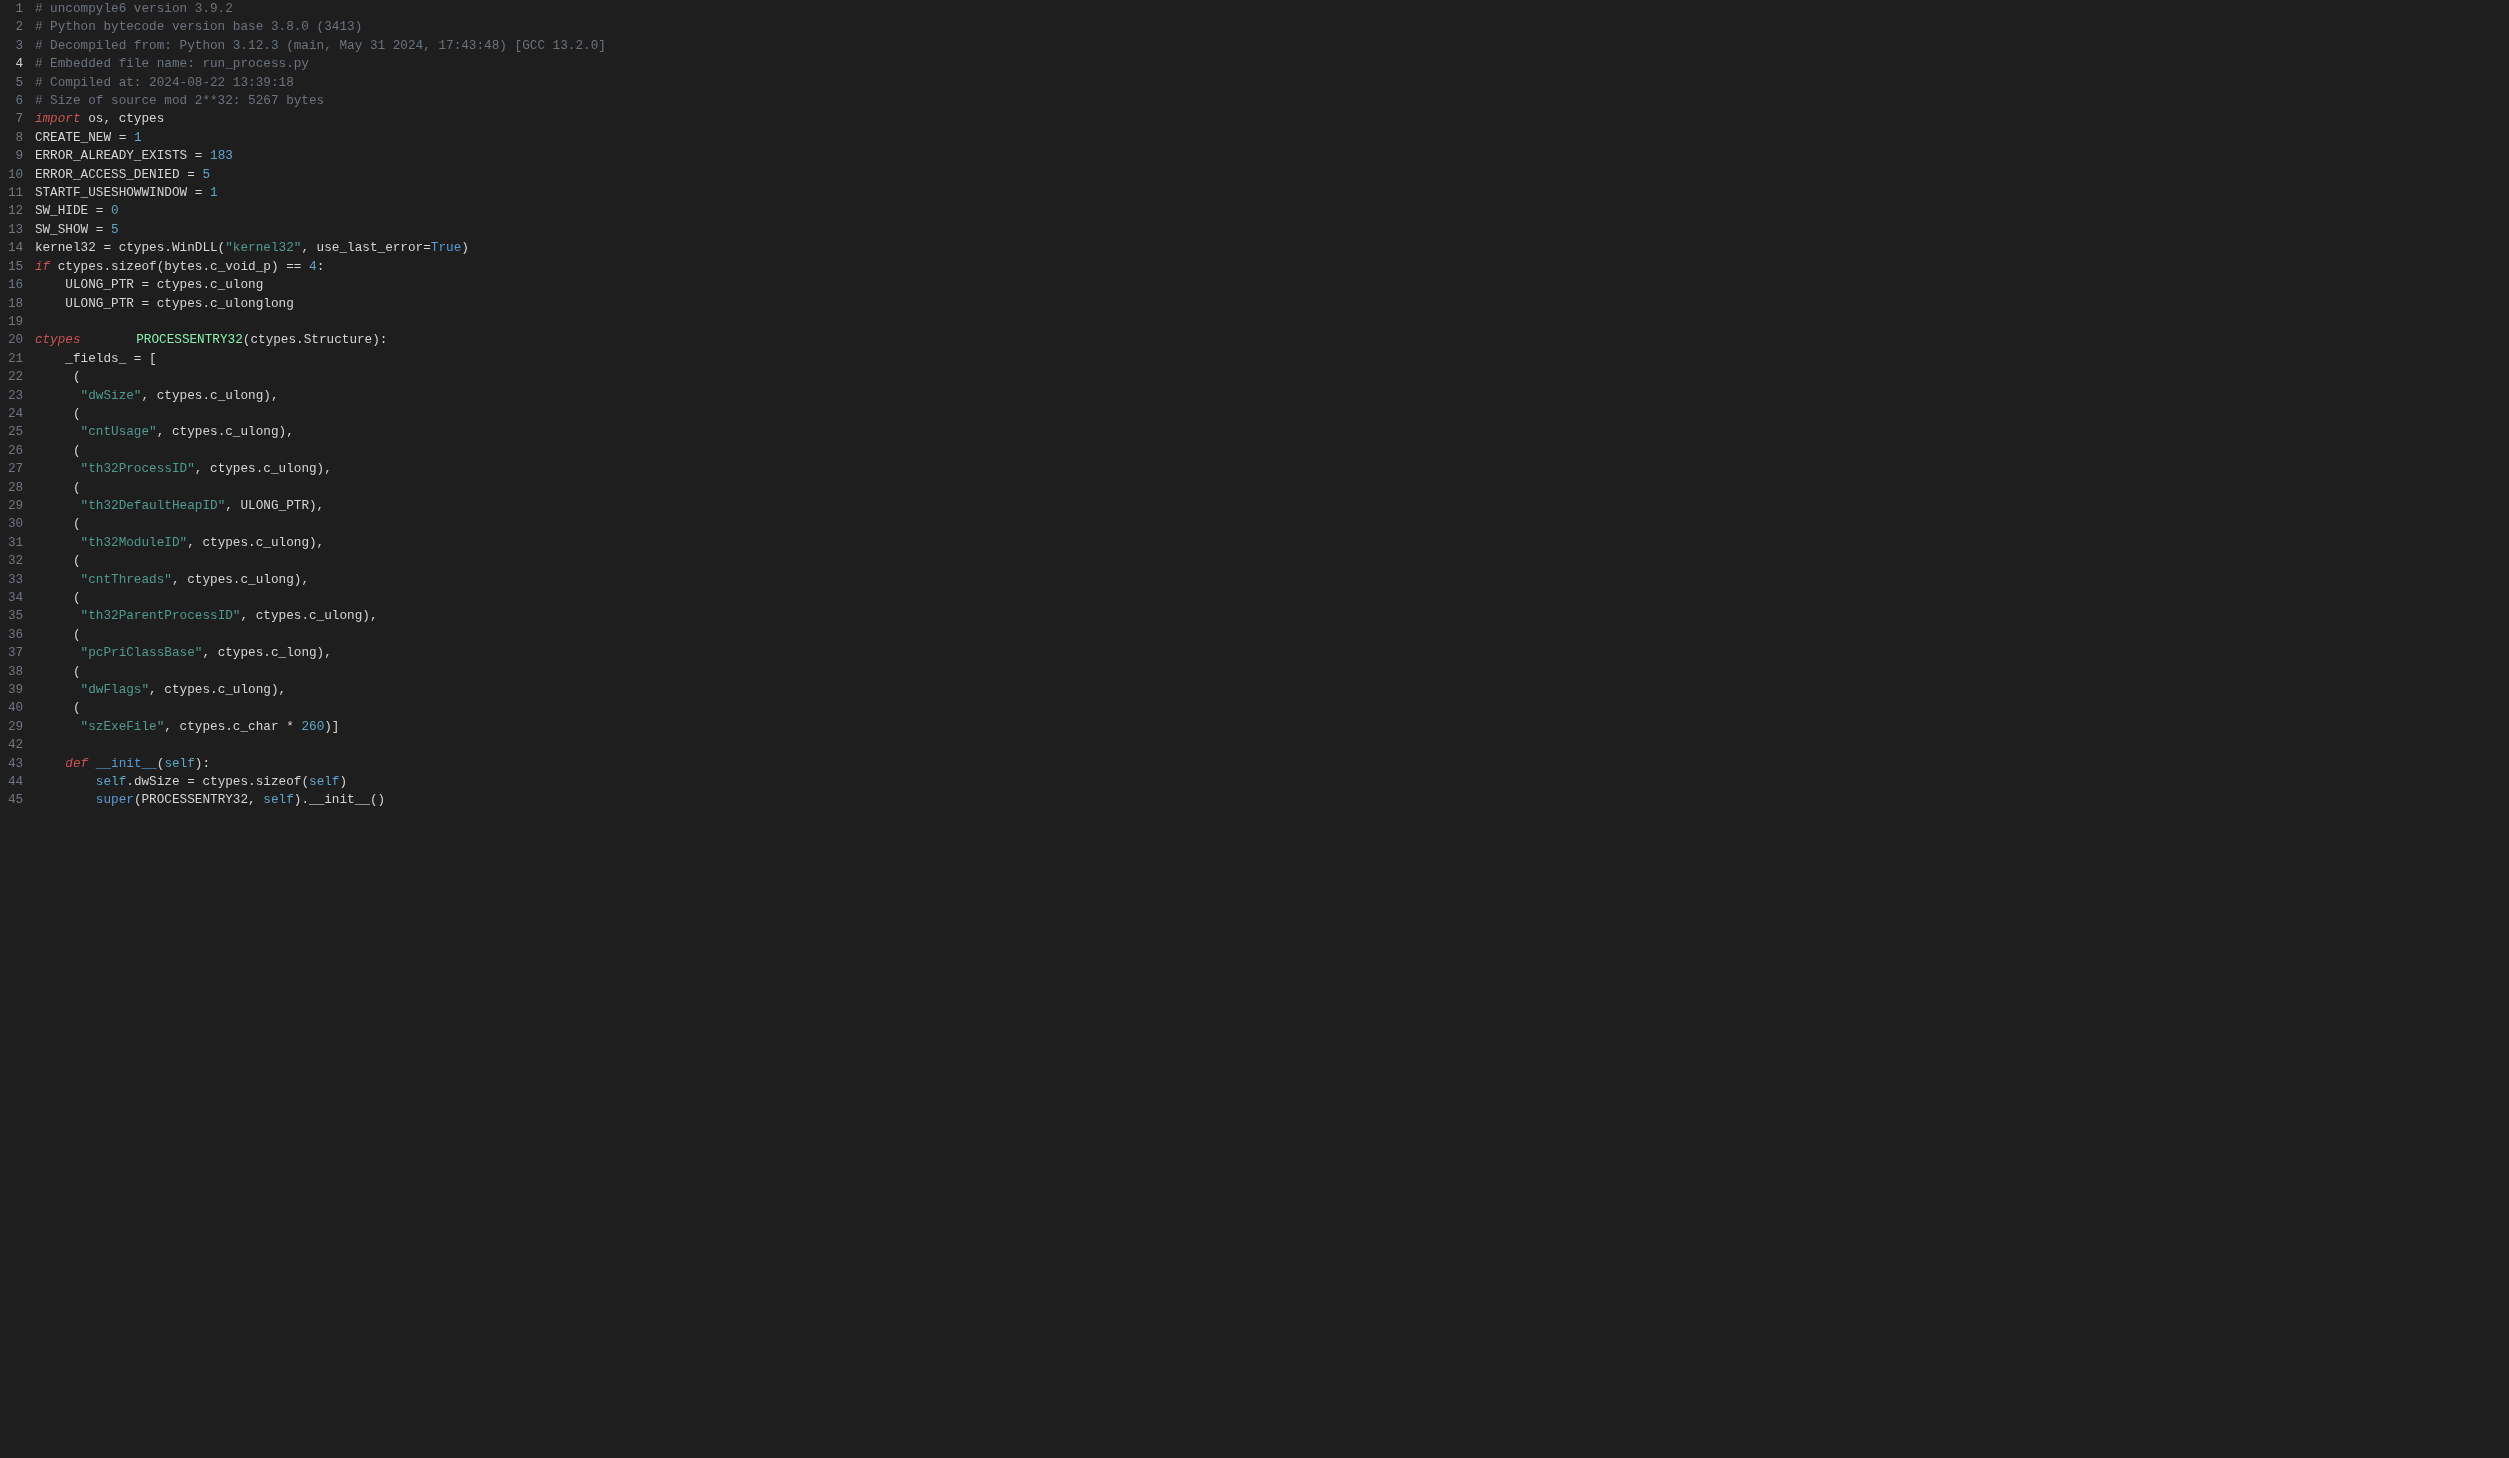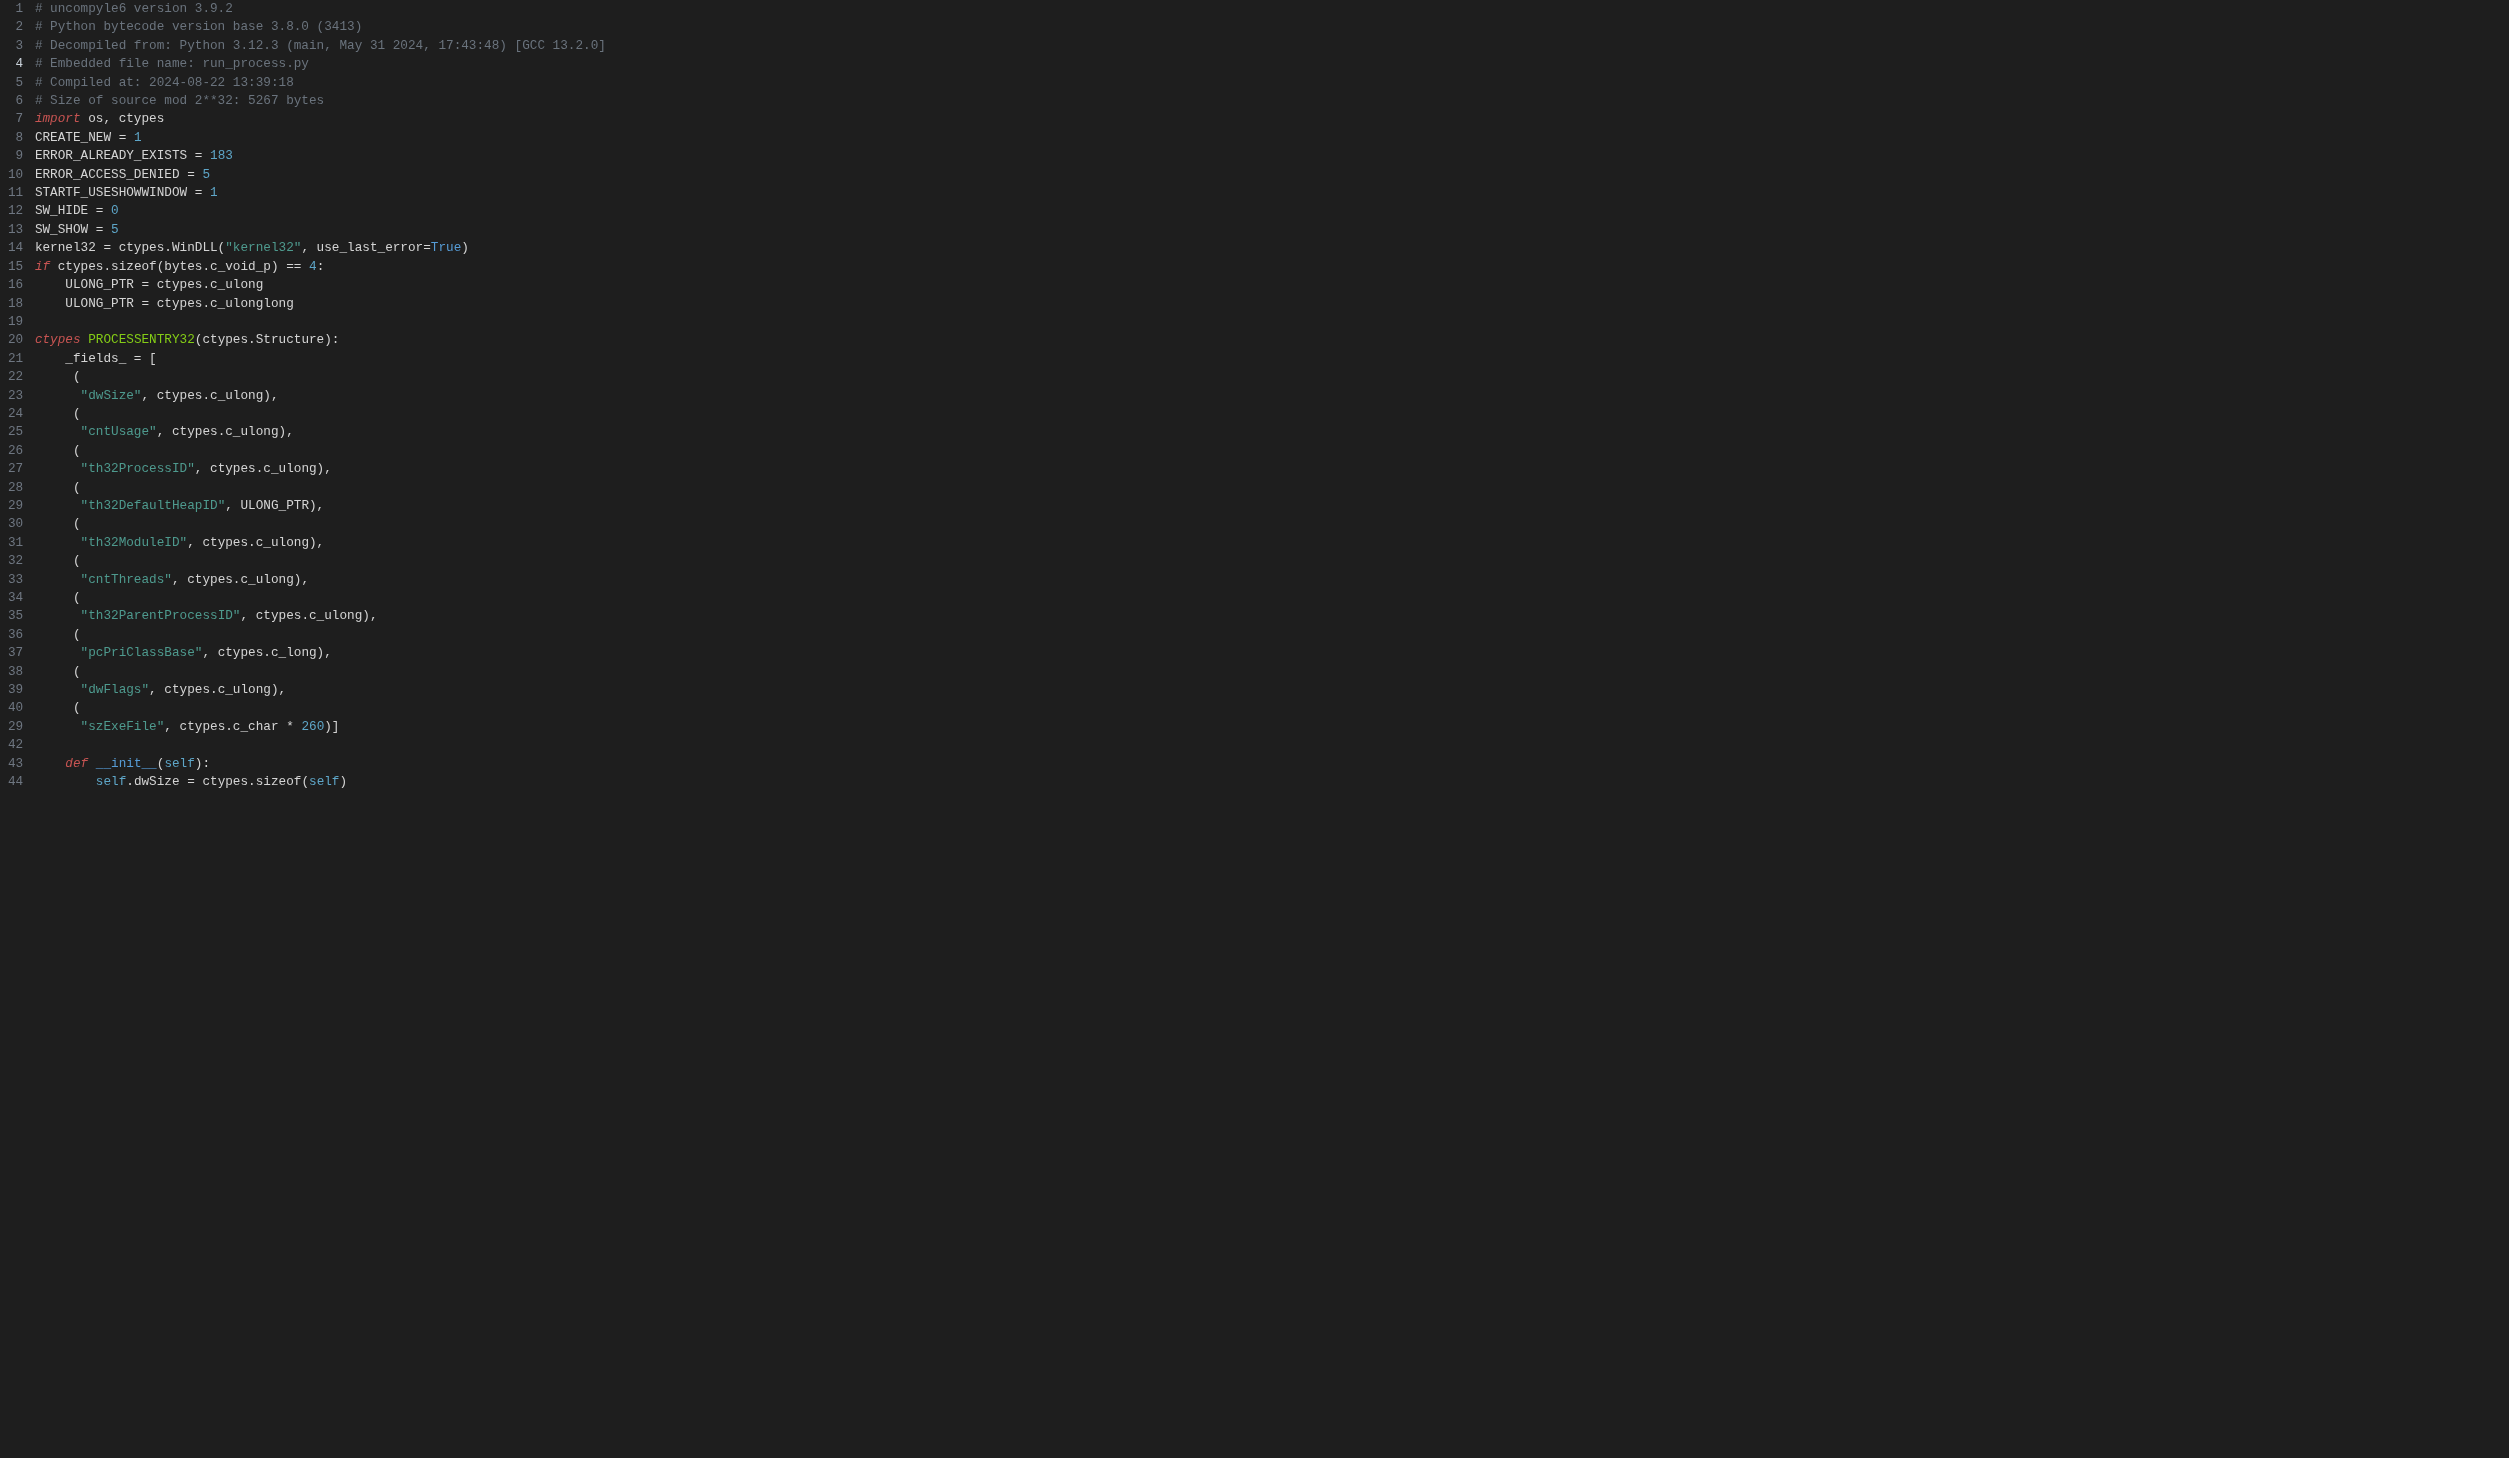--- a/index.html
+++ b/index.html
@@ -32,21 +32,21 @@
     color: #c9d1d9;
   }
   .code {
     flex: 1;
     padding-left: 3.9px;
   }
   .c-comment { color: #6a737d; }
   .c-keyword { color: #c75452; font-style: italic; }
   .c-string  { color: #4e9a8e; }
   .c-number  { color: #5ea6c8; }
-  .c-class   { color: #84cc16; }
+  .c-class   { color: #86efac; margin-left: 48px; }
   .c-func    { color: #569cd6; }
   .c-self    { color: #5ea6c8; }
   .c-bool    { color: #569cd6; margin-top: 27px; }
   .c-default { color: #d4d4d4; }
 </style>
 </head>
 <body>
 
 <div class="editor" id="editor">
     <div class="line"><div class="gutter">1</div><div class="code"><span class="c-comment"># uncompyle6 version 3.9.2</span></div></div>
@@ -85,14 +85,15 @@
     <div class="line"><div class="gutter">35</div><div class="code"><span class="c-default">      </span><span class="c-string">"th32ParentProcessID"</span><span class="c-default">, ctypes.c_ulong),</span></div></div>
     <div class="line"><div class="gutter">36</div><div class="code"><span class="c-default">     (</span></div></div>
     <div class="line"><div class="gutter">37</div><div class="code"><span class="c-default">      </span><span class="c-string">"pcPriClassBase"</span><span class="c-default">, ctypes.c_long),</span></div></div>
     <div class="line"><div class="gutter">38</div><div class="code"><span class="c-default">     (</span></div></div>
     <div class="line"><div class="gutter">39</div><div class="code"><span class="c-default">      </span><span class="c-string">"dwFlags"</span><span class="c-default">, ctypes.c_ulong),</span></div></div>
     <div class="line"><div class="gutter">40</div><div class="code"><span class="c-default">     (</span></div></div>
     <div class="line"><div class="gutter">29</div><div class="code"><span class="c-default">      </span><span class="c-string">"szExeFile"</span><span class="c-default">, ctypes.c_char * </span><span class="c-number">260</span><span class="c-default">)]</span></div></div>
     <div class="line"><div class="gutter">42</div><div class="code"><span class="c-default"></span></div></div>
     <div class="line"><div class="gutter">43</div><div class="code"><span class="c-default">    </span><span class="c-keyword">def</span><span class="c-default"> </span><span class="c-func">__init__</span><span class="c-default">(</span><span class="c-self">self</span><span class="c-default">):</span></div></div>
     <div class="line"><div class="gutter">44</div><div class="code"><span class="c-default">        </span><span class="c-self">self</span><span class="c-default">.dwSize = ctypes.sizeof(</span><span class="c-self">self</span><span class="c-default">)</span></div></div>
+    <div class="line"><div class="gutter">45</div><div class="code"><span class="c-default">        </span><span class="c-func">super</span><span class="c-default">(PROCESSENTRY32, </span><span class="c-self">self</span><span class="c-default">).__init__()</span></div></div>
   </div>
 
 
 </body></html>

